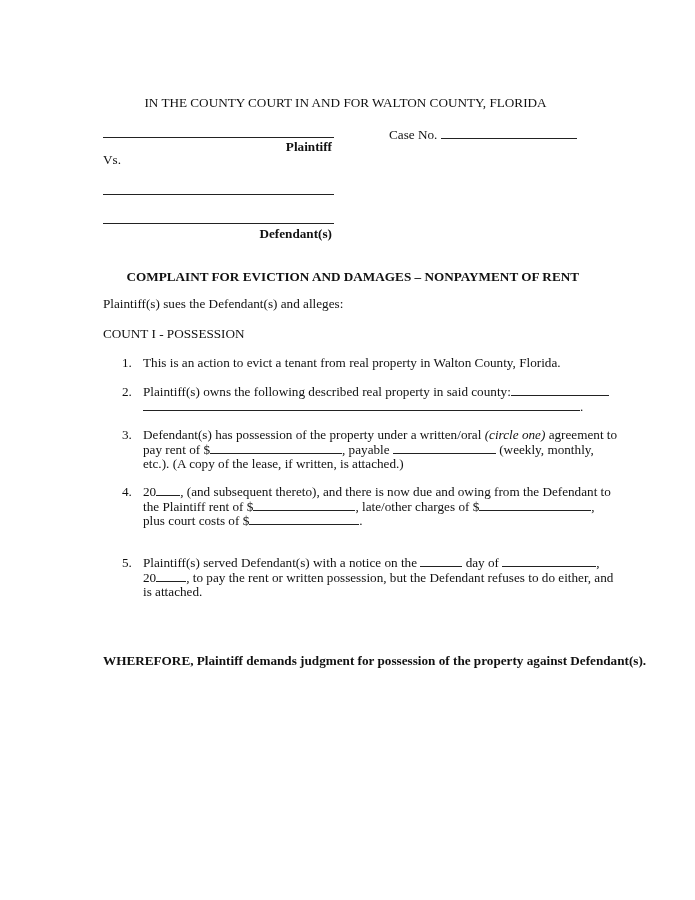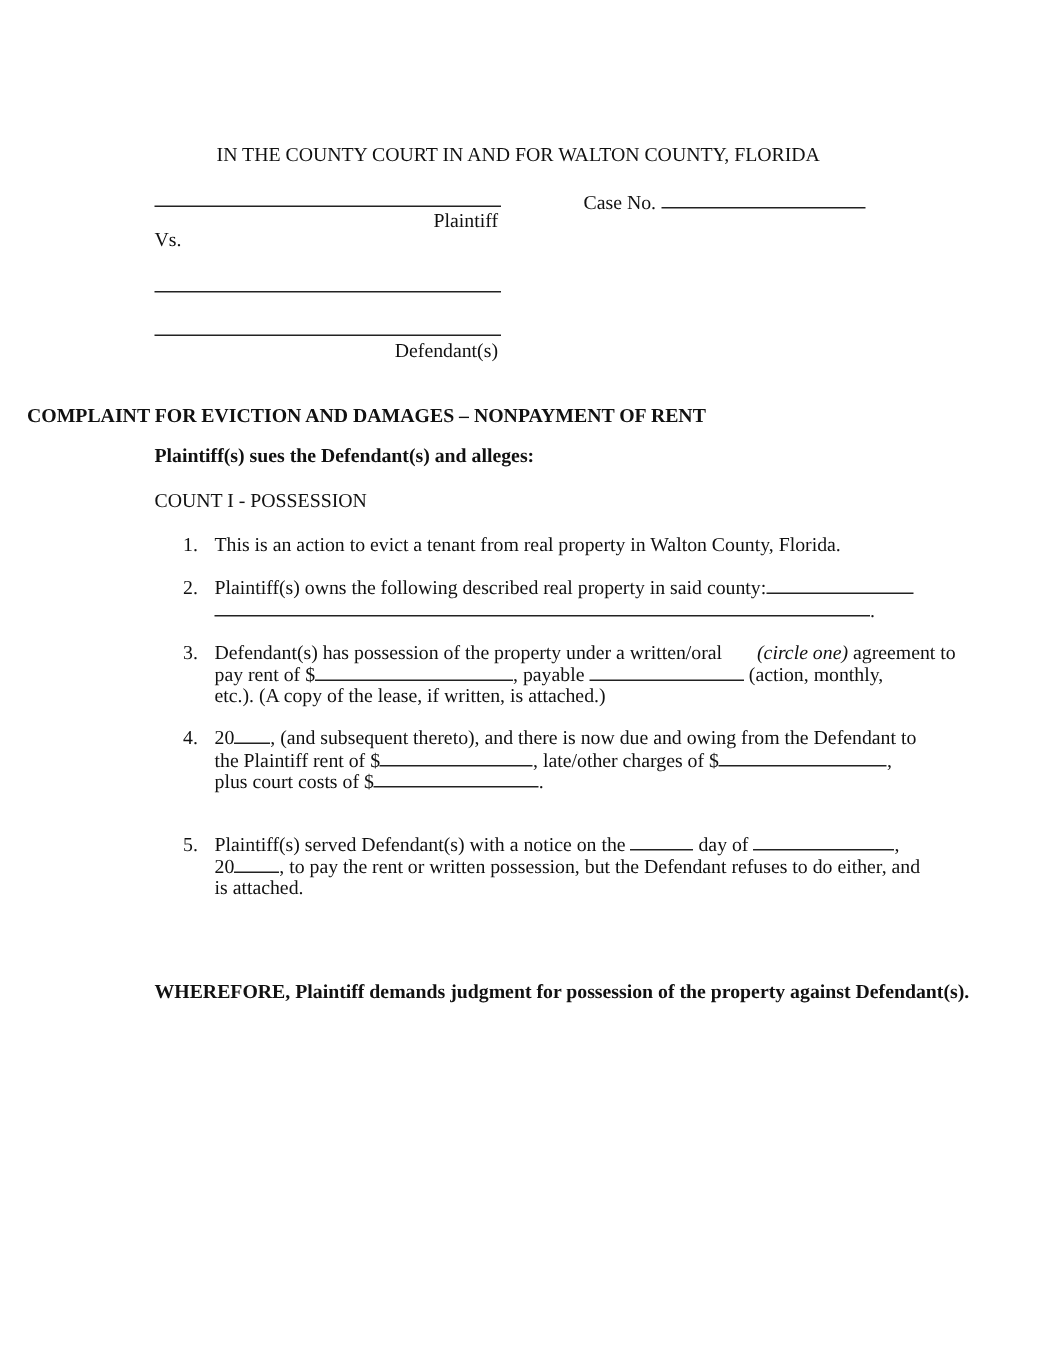--- a/index.html
+++ b/index.html
@@ -26,55 +26,56 @@
       box-sizing: border-box;
     }
     .line-left {
       left: 103px; width: 231px;
       border-bottom: 1px solid #222;
       height: 0;
     }
     .caption-label {
       right: 363px;
       text-align: center;
+      font-weight: bold;
     }
     .case-no {
       left: 389px; top: 127px;
     }
     .case-no .blank {
       display: inline-block;
       width: 136px;
       border-bottom: 1px solid #222;
       height: 11px;
       vertical-align: baseline;
       margin-left: 4px;
     }
     .vs { left: 103px; top: 153px; }
 
     .doc-heading {
       left: 0; width: 579px; top: 270px;
-      text-align: left;
+      text-align: right;
       font-weight: bold;
       padding-left: 18px;
       box-sizing: border-box;
     }
-    .intro { left: 103px; top: 297px; font-weight: bold; }
+    .intro { left: 103px; top: 297px; }
     .count-heading { left: 103px; top: 327px; }
 
     .item { position: absolute; left: 122px; width: 470px; }
     .item .num { position: absolute; left: 0; top: 0; }
     .item .body { position: absolute; left: 21px; width: 450px; white-space: normal; }
     .item .ln { display: block; white-space: nowrap; }
     .u {
       display: inline-block;
       border-bottom: 1px solid #222;
       height: 10px;
       vertical-align: baseline;
     }
-    .i-em { font-style: italic; margin-left: 20px; }
+    .i-em { font-style: italic; }
 
     .wherefore { left: 103px; top: 654px; font-weight: bold; }
   </style>
 </head>
 <body>
 
 <div>
 
   <div class="abs court-title">IN THE COUNTY COURT IN AND FOR WALTON COUNTY, FLORIDA</div>
 
@@ -109,21 +110,21 @@
     <div class="body">
       <span class="ln"><span>Plaintiff(s) owns the following described real property in said county:</span><span class="u" style="width:98px;"></span></span>
       <span class="ln"><span class="u" style="width:437px;"></span><span>.</span></span>
     </div>
   </div>
 
   <div class="item" style="top:428px;">
     <span class="num">3.</span>
     <div class="body">
       <span class="ln"><span>Defendant(s) has possession of the property under a written/oral </span><span class="i-em">(circle one)</span><span> agreement to</span></span>
-      <span class="ln"><span>pay rent of $</span><span class="u" style="width:132px;"></span><span>, payable </span><span class="u" style="width:103px;"></span><span> (action, monthly,</span></span>
+      <span class="ln"><span>pay rent of $</span><span class="u" style="width:132px;"></span><span>, payable </span><span class="u" style="width:103px;"></span><span> (weekly, monthly,</span></span>
       <span class="ln">etc.). (A copy of the lease, if written, is attached.)</span>
     </div>
   </div>
 
   <div class="item" style="top:485px;">
     <span class="num">4.</span>
     <div class="body">
       <span class="ln"><span>20</span><span class="u" style="width:24px;"></span><span>, (and subsequent thereto), and there is now due and owing from the Defendant to</span></span>
       <span class="ln"><span>the Plaintiff rent of $</span><span class="u" style="width:102px;"></span><span>, late/other charges of $</span><span class="u" style="width:112px;"></span><span>,</span></span>
       <span class="ln"><span>plus court costs of $</span><span class="u" style="width:110px;"></span><span>.</span></span>

